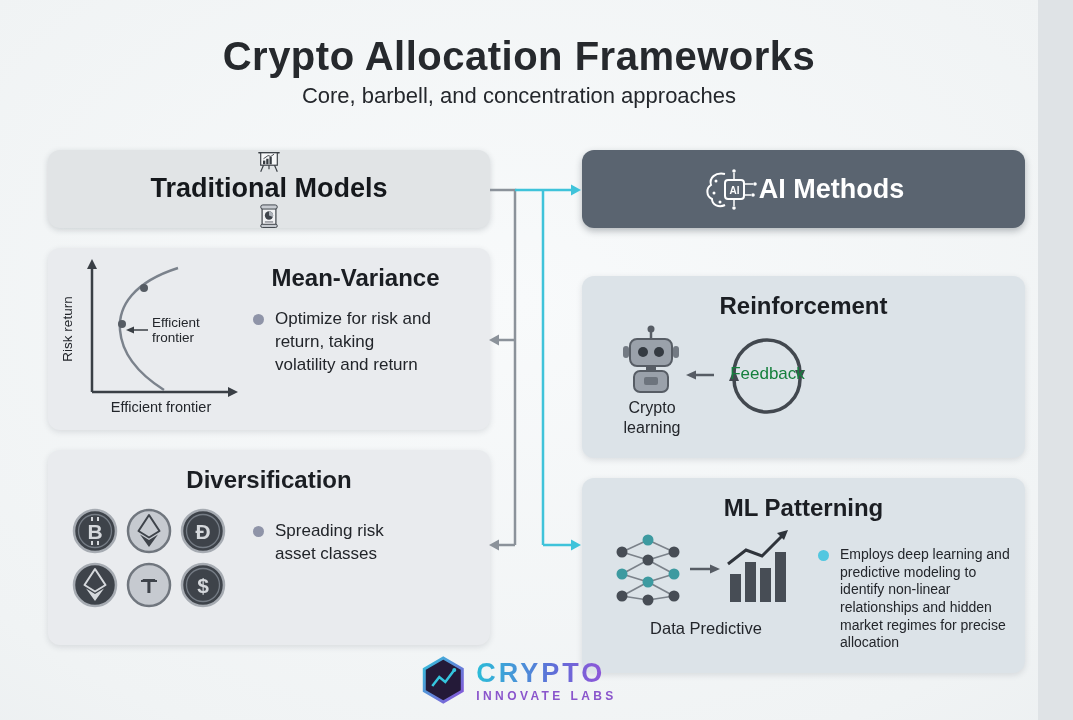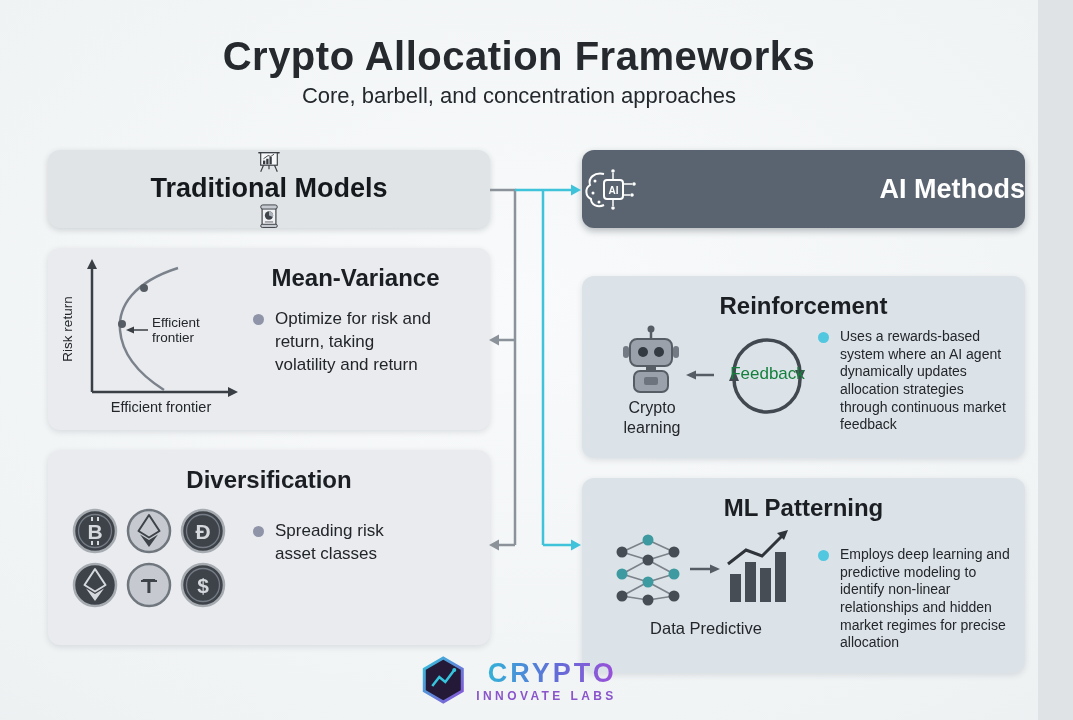--- a/index.html
+++ b/index.html
@@ -11,21 +11,21 @@
   }
   .titles { position:absolute; top:34px; left:0; width:100%; text-align:center; }
   .page-title { font-size:40px; font-weight:700; color:#26292d; letter-spacing:.5px; }
   .page-subtitle { font-size:22px; color:#24272c; margin-top:4px; }
 
   .card { position:absolute; border-radius:12px; }
   .left-col  { left:48px;  width:442px; }
   .right-col { left:582px; width:443px; }
   .header-card { top:150px; height:78px; display:flex; align-items:center; }
   .trad-header { background:#e1e4e6; box-shadow:0 2px 6px rgba(40,50,60,.18); justify-content:space-between; padding:0 18px;flex-direction:column; }
-  .ai-header   { background:#5a6470; box-shadow:0 3px 7px rgba(30,40,50,.30); justify-content:space-between; }
+  .ai-header   { background:#5a6470; box-shadow:0 3px 7px rgba(30,40,50,.30); justify-content:center; }
   .trad-card { background:#e9ebee; box-shadow:0 2px 6px rgba(40,50,60,.13); }
   .ai-card   { background:#dce3e8; box-shadow:0 2px 6px rgba(40,50,60,.13);margin-top:28px; }
   .mv-card, .rl-card { top:248px; height:182px; }
   .div-card, .ml-card { top:450px; height:195px; }
 
   .section-title { font-size:27px; font-weight:700; color:#15181c; text-align:center; flex:1; }
   .section-title.light { color:#ffffff; flex:0 1 auto; }
   .card-title { position:absolute; top:16px; font-size:24px; font-weight:700; color:#1b1e23; text-align:center; }
 
   .bullet { position:absolute; display:flex; align-items:flex-start; }
@@ -39,21 +39,21 @@
   .loop-label { position:absolute; left:128px; top:88px; width:115px; text-align:center;
                 font-size:17px; color:#15803d; font-weight:400; }
 
   .coin-grid { position:absolute; left:24px; top:58px; display:grid;
                grid-template-columns:repeat(3,46px); grid-auto-rows:46px; gap:8px; }
   .connectors { position:absolute; left:485px; top:148px; }
   .footer { position:absolute; top:656px; left:50%; transform:translateX(-50%);
             display:flex; align-items:center; gap:11px; }
   .brand-name { font-size:27px; font-weight:700; letter-spacing:3px;
                 background:linear-gradient(90deg,#2bbcd8 0%, #5f6fd8 55%, #9b4fd8 100%);
-                -webkit-background-clip:text; background-clip:text; color:transparent;text-align:right; }
+                -webkit-background-clip:text; background-clip:text; color:transparent; }
   .brand-tagline { font-size:12px; font-weight:700; letter-spacing:3.4px; color:#8a55cc; margin-top:0; }
 </style>
 </head>
 <body>
 
 <div class="canvas">
 
   <div class="titles">
     <div class="page-title">Crypto Allocation Frameworks</div>
     <div class="page-subtitle">Core, barbell, and concentration approaches</div>
@@ -144,24 +144,20 @@
       <line x1="28" y1="7" x2="9" y2="7" stroke="#565c64" stroke-width="2.5"></line>
       <polygon points="10,2.5 0,7 10,11.5" fill="#565c64"></polygon>
     </svg>
     <svg width="94" height="94" viewBox="0 0 94 94" style="position:absolute;left:138px;top:50px">
       <path d="M14,47 A33,33 0 0 1 80,47" fill="none" stroke="#42484f" stroke-width="3.5" stroke-linecap="round"></path>
       <polygon points="75,44 85,44 80,56" fill="#42484f"></polygon>
       <path d="M80,53 A33,33 0 0 1 14,53" fill="none" stroke="#42484f" stroke-width="3.5" stroke-linecap="round"></path>
       <polygon points="9,55 19,55 14,43" fill="#42484f"></polygon>
     </svg>
     <div class="loop-label">Feedback</div>
-    <div class="bullet" style="left:236px;top:52px;width:200px">
-      <span class="dot dot-right" style="margin-top:4px"></span>
-      <span class="bullet-text-sm" style="width:172px">Uses a rewards-based system where an AI agent dynamically updates allocation strategies through continuous market feedback</span>
-    </div>
   </div>
 
   <div class="card right-col ai-card ml-card">
     <div class="card-title" style="left:0;width:443px">ML Patterning</div>
     <svg width="74" height="78" viewBox="0 0 74 78" style="position:absolute;left:28px;top:52px">
       <g stroke="#7b828a" stroke-width="1.6">
         <line x1="12" y1="22" x2="38" y2="10"></line>
           <line x1="12" y1="22" x2="38" y2="30"></line>
         <line x1="12" y1="44" x2="38" y2="30"></line>
           <line x1="12" y1="44" x2="38" y2="52"></line>

